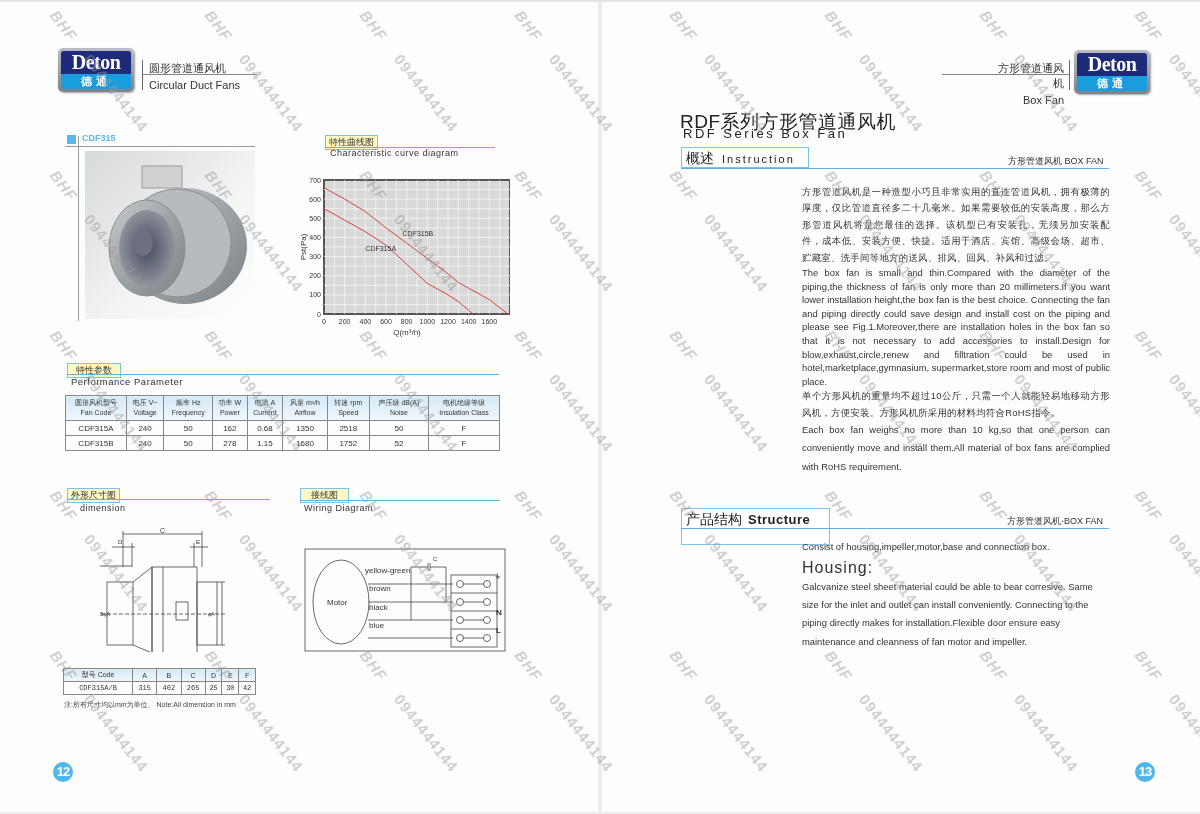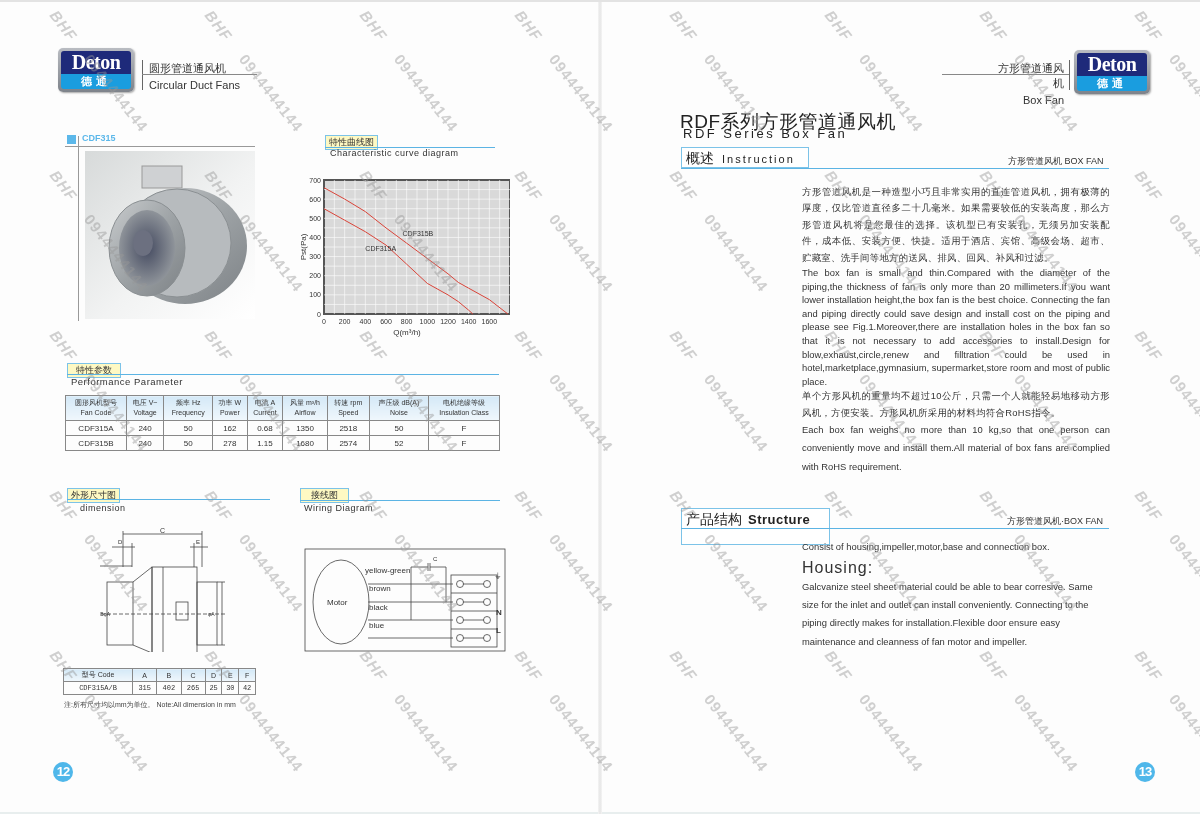--- a/index.html
+++ b/index.html
@@ -222,21 +222,21 @@
           <td>50</td>
           <td>F</td>
         </tr>
         <tr>
           <td>CDF315B</td>
           <td>240</td>
           <td>50</td>
           <td>278</td>
           <td>1.15</td>
           <td>1680</td>
-          <td>2574</td>
+          <td>1752</td>
           <td>52</td>
           <td>F</td>
         </tr>
       </tbody>
   </table>
 
   <div class="tag" style="left:67px;top:486px;padding:0 3px;">外形尺寸图</div>
   <div class="tagline" style="left:67px;top:497px;width:203px;"></div>
   <div class="sub" style="left:80px;top:501px;">dimension</div>
 

